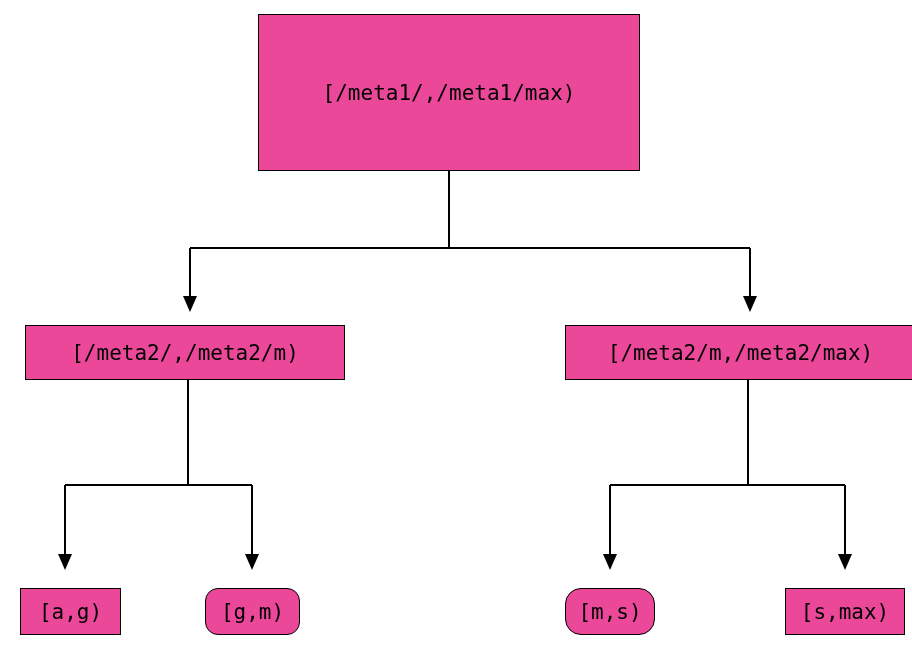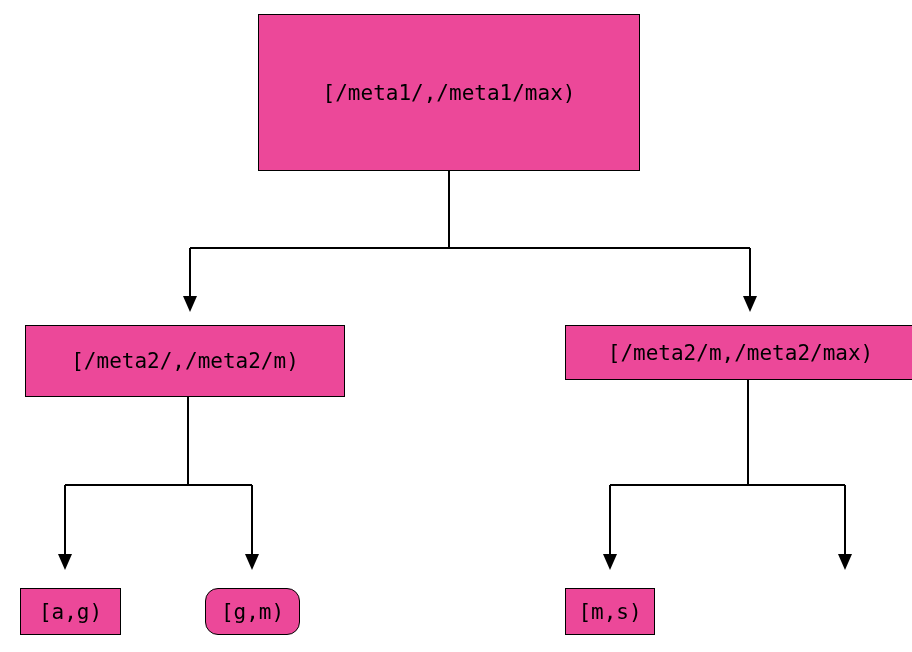--- a/index.html
+++ b/index.html
@@ -22,25 +22,25 @@
     border: 1.5px solid #000000;
     background: #ec4899;
     display: flex;
     align-items: center;
     justify-content: center;
     font-size: 21px;
     white-space: nowrap;
     letter-spacing: 0px;
   }
   .node-root   { left: 258px; top: 14px;  width: 382px; height: 157px; }
-  .node-mid-l  { left: 25px;  top: 325px; width: 320px; height: 72px;  }
+  .node-mid-l  { left: 25px;  top: 325px; width: 320px; height: 55px;  }
   .node-mid-r  { left: 565px; top: 325px; width: 351px; height: 55px;  }
   .node-leaf-1 { left: 20px;  top: 588px; width: 101px;  height: 47px;  }
   .node-leaf-2 { left: 205px; top: 588px; width: 95px;  height: 47px; border-radius: 13px;  }
-  .node-leaf-3 { left: 565px; top: 588px; width: 90px;  height: 47px;  }
+  .node-leaf-3 { left: 565px; top: 588px; width: 90px;  height: 47px; border-radius: 16px;  }
   .node-leaf-4 { left: 785px; top: 588px; width: 120px; height: 47px;  }
   .edges {
     position: absolute;
     left: 0;
     top: 0;
     width: 912px;
     height: 652px;
     pointer-events: none;
   }
   .edges line    { stroke: #000000; stroke-width: 2; }
@@ -98,14 +98,15 @@
   <div class="node node-mid-l">[/meta2/,/meta2/m)</div>
 
   <div class="node node-mid-r">[/meta2/m,/meta2/max)</div>
 
   <div class="node node-leaf-1">[a,g)</div>
 
   <div class="node node-leaf-2">[g,m)</div>
 
   <div class="node node-leaf-3">[m,s)</div>
 
+  <div class="node node-leaf-4">[s,max)</div>
 
 </div>
 
 </body></html>

